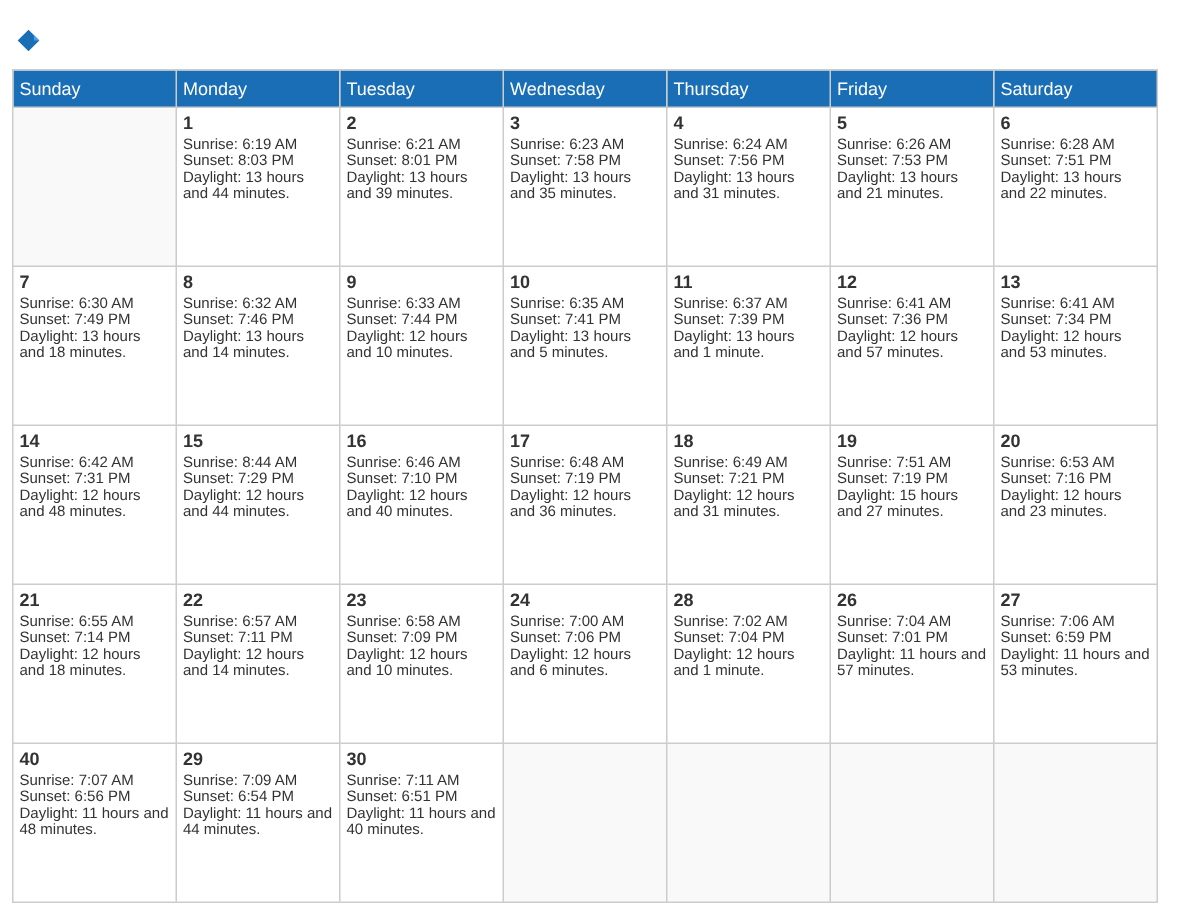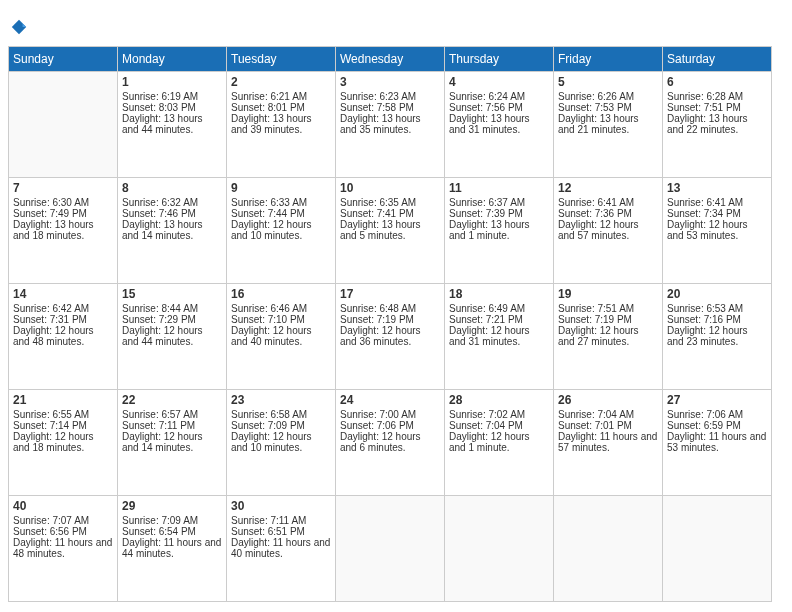--- a/index.html
+++ b/index.html
@@ -201,21 +201,21 @@
         <span>Sunrise: 6:48 AM</span><br>
         <span>Sunset: 7:19 PM</span><br>
         <span>Daylight: 12 hours and 36 minutes.</span></td>
           <td><span class="day-num">18</span>
         <span>Sunrise: 6:49 AM</span><br>
         <span>Sunset: 7:21 PM</span><br>
         <span>Daylight: 12 hours and 31 minutes.</span></td>
           <td><span class="day-num">19</span>
         <span>Sunrise: 7:51 AM</span><br>
         <span>Sunset: 7:19 PM</span><br>
-        <span>Daylight: 12 hours and 27 minutes.</span></td>
+        <span>Daylight: 15 hours and 27 minutes.</span></td>
           <td><span class="day-num">20</span>
         <span>Sunrise: 6:53 AM</span><br>
         <span>Sunset: 7:16 PM</span><br>
         <span>Daylight: 12 hours and 23 minutes.</span></td>
         </tr>
         <tr>
           <td><span class="day-num">21</span>
         <span>Sunrise: 6:55 AM</span><br>
         <span>Sunset: 7:14 PM</span><br>
         <span>Daylight: 12 hours and 18 minutes.</span></td>

